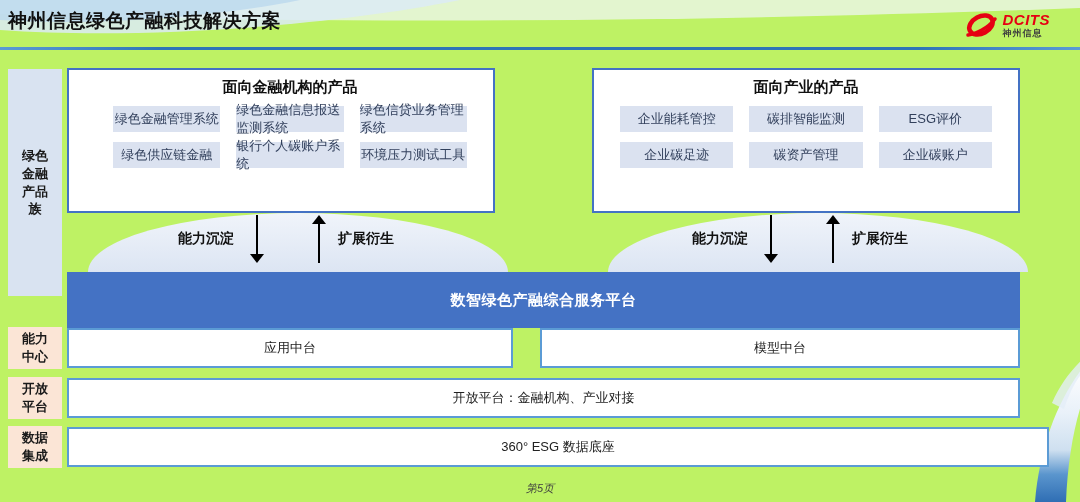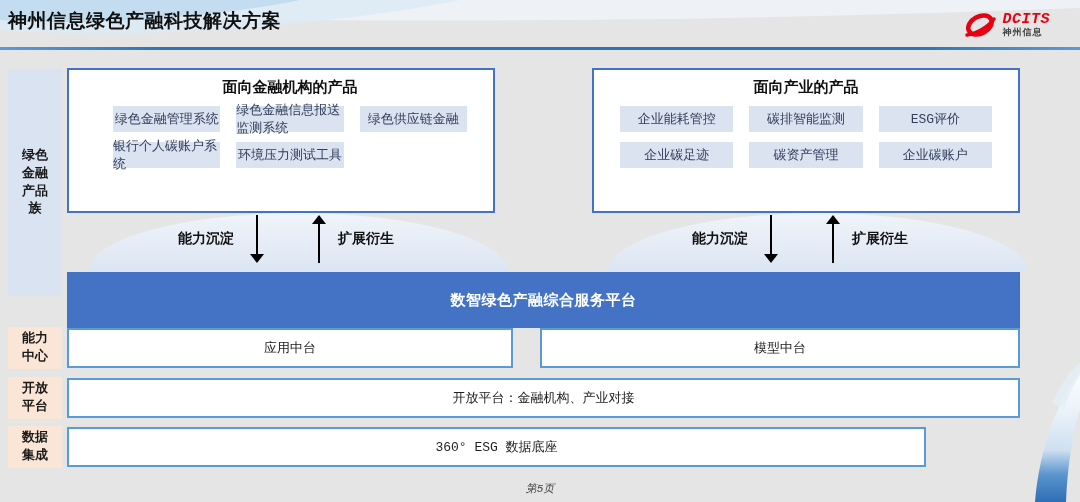--- a/index.html
+++ b/index.html
@@ -1,18 +1,18 @@
 <!DOCTYPE html>
 <html><head>
 <meta charset="utf-8">
 <style>
   html,body{margin:0;padding:0;background:#fff;}
   .slide{
-    position:relative;width:1080px;height:502px;overflow:hidden;background:#e5e5e5;
-    font-family:Liberation Mono, monospace;color:#222;
+    position:relative;width:1080px;height:502px;overflow:hidden;background:#bef264;
+    font-family:Liberation Sans, sans-serif;color:#222;
   }
   
   .page-title{
     position:absolute;left:8px;top:8px;font-size:19px;font-weight:bold;color:#111;
     letter-spacing:.5px;z-index:5;
   }
   .title-rule{
     position:absolute;left:0;top:47px;width:1080px;height:3px;
     background:linear-gradient(to right,#5b9bd5,#2e75b6 15%,#2e75b6 85%,#5b9bd5);z-index:5;
   }
@@ -87,21 +87,21 @@
     font-size:15px;z-index:4;letter-spacing:.5px;
   }
   
   .row-box{
     position:absolute;height:40px;background:#fff;border:2px solid #5b9bd5;box-sizing:border-box;
     display:flex;align-items:center;justify-content:center;font-size:13px;color:#222;z-index:4;
   }
   .box-app{left:67px;top:328px;width:446px;}
   .box-model{left:540px;top:328px;width:480px;}
   .box-open{left:67px;top:378px;width:953px;}
-  .box-data{left:67px;top:427px;width:859px;text-align:right;}
+  .box-data{left:67px;top:427px;width:982px;text-align:right;}
   
   .footer{
     position:absolute;left:0;right:0;bottom:6px;text-align:center;
     font-size:11px;font-style:italic;color:#3f3f3f;z-index:4;
   }
 </style>
 </head>
 <body>
 
 <div class="slide">
@@ -137,20 +137,21 @@
   <div class="side-label side-peach side-open">开放
 平台</div>
   <div class="side-label side-peach side-data">数据
 集成</div>
 
   <div class="product-box left">
     <div class="product-box-title">面向金融机构的产品</div>
     <div class="chip-grid">
       <div class="chip">绿色金融管理系统</div>
       <div class="chip">绿色金融信息报送监测系统</div>
+      <div class="chip">绿色信贷业务管理系统</div>
       <div class="chip">绿色供应链金融</div>
       <div class="chip">银行个人碳账户系统</div>
       <div class="chip">环境压力测试工具</div>
     </div>
   </div>
 
   <div class="product-box right">
     <div class="product-box-title">面向产业的产品</div>
     <div class="chip-grid">
       <div class="chip">企业能耗管控</div>

